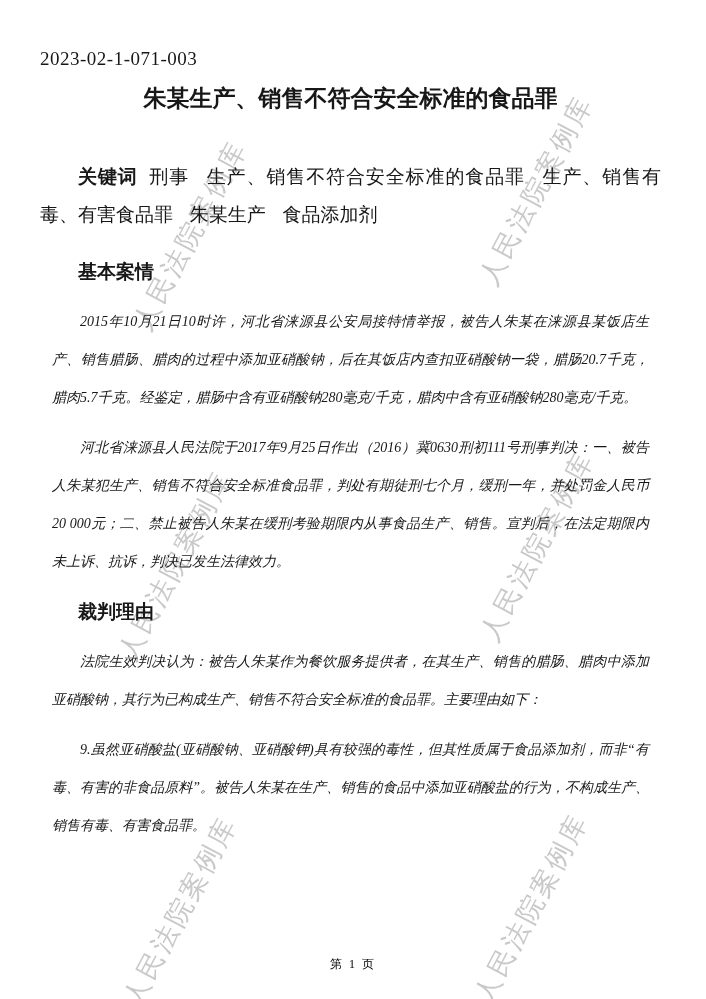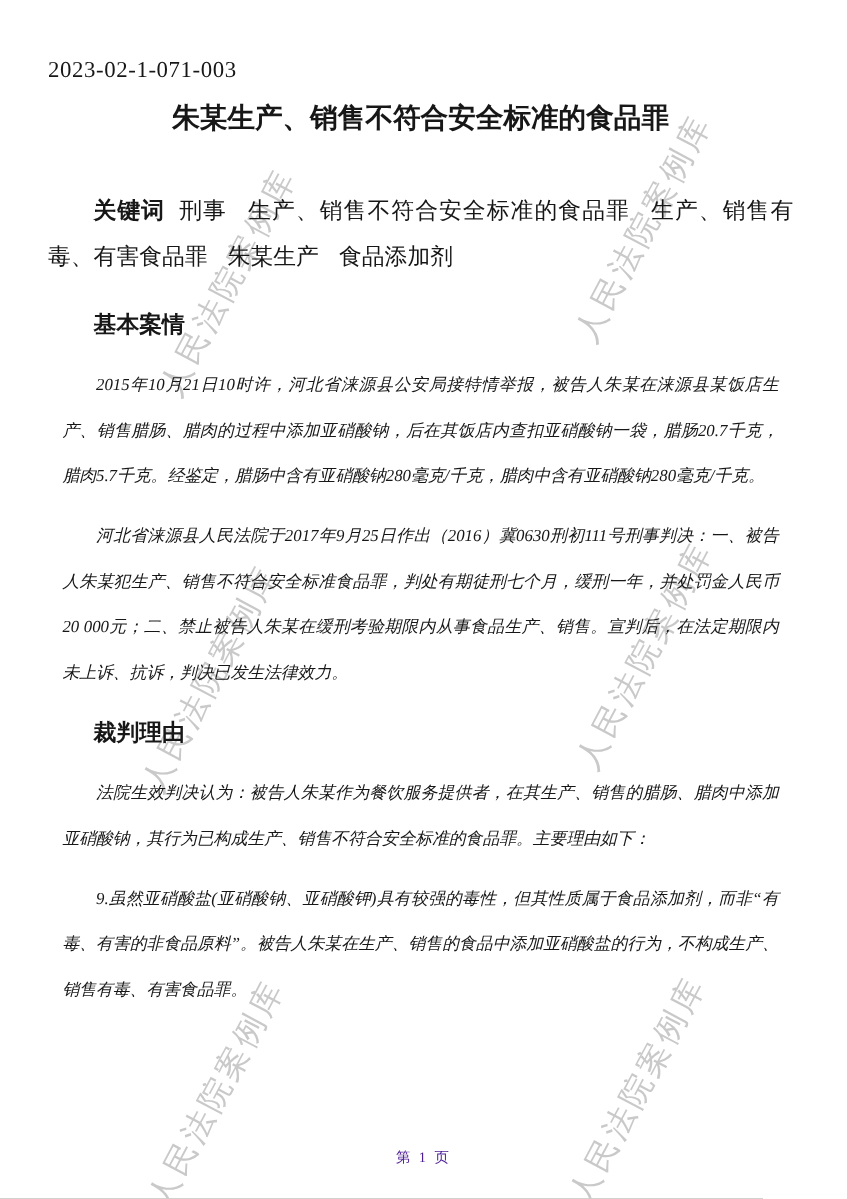--- a/index.html
+++ b/index.html
@@ -75,21 +75,21 @@
     margin: 12px;
     font-style: italic;
   }
   .footer {
     position: absolute;
     bottom: 26px;
     left: 0;
     width: 100%;
     text-align: center;
     font-size: 12px;
-    color: #4c1d95;
+    color: #000000;
     letter-spacing: 2px;
   }
 </style>
 </head>
 <body>
 
 <div class="page">
 
   <div class="watermark-layer">
     <span class="watermark" style="left:190px; top:235px;">人民法院案例库</span>

